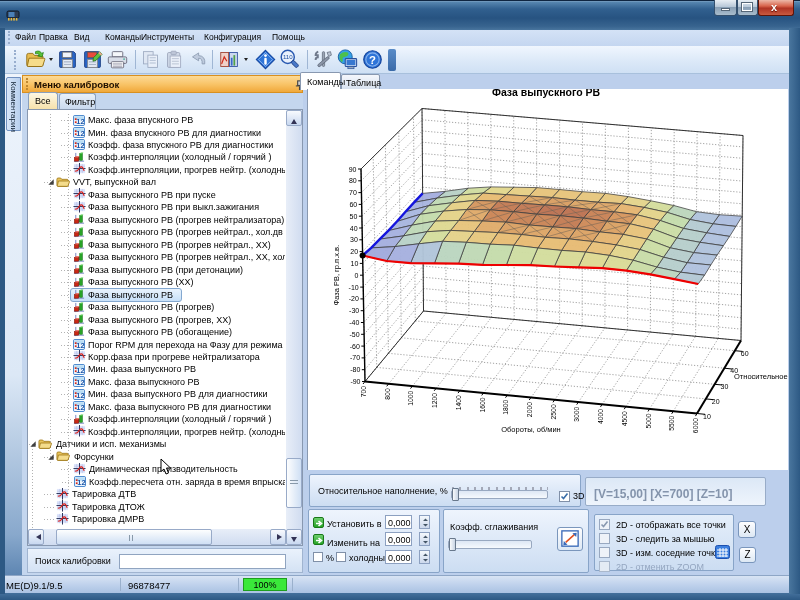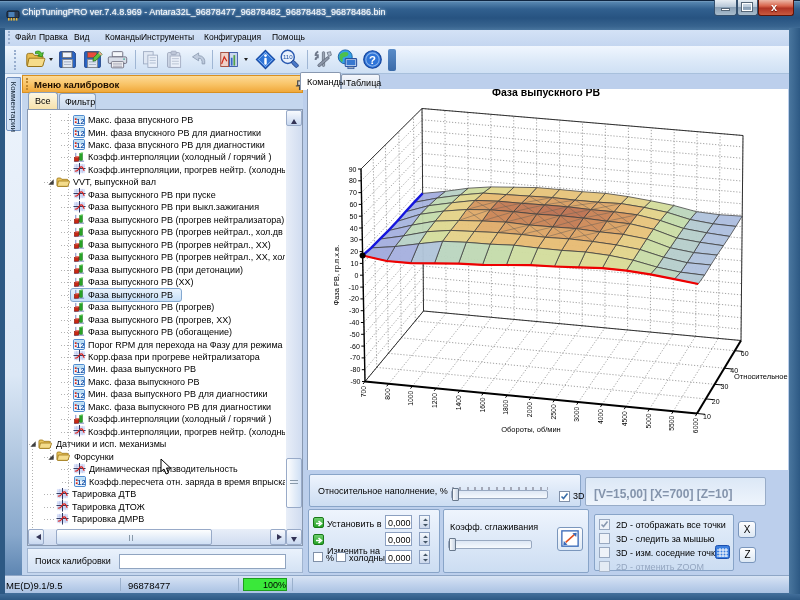--- a/index.html
+++ b/index.html
@@ -17,21 +17,20 @@
         <rect x="1" y="1" width="12" height="7" rx="1.5" fill="#2c3c54" stroke="#0e1826"></rect>
         <rect x="2.5" y="2" width="6" height="5" fill="#4a80b8"></rect>
         <g fill="#e8b840">
           <rect x="2" y="8" width="1.6" height="2.6"></rect>
           <rect x="4.6" y="8" width="1.6" height="2.6"></rect>
           <rect x="7.2" y="8" width="1.6" height="2.6"></rect>
           <rect x="9.8" y="8" width="1.6" height="2.6"></rect>
         </g>
       </svg>
   </div>
-  <div class="abs" style="left:22px;top:7px;font-size:9px;color:#fff;text-shadow:0 0 3px #9bb8d4,0 0 2px #b8d0e8">ChipTuningPRO ver.7.4.8.969 - Antara32L_96878477_96878482_96878483_96878486.bin</div>
 
   <div class="abs" style="left:714px;top:0;width:80px;height:16px">
     <div class="abs" style="left:0;top:0;width:23px;height:16px;background:linear-gradient(#e8eef4 0%,#b8c8d8 45%,#8aa0b6 50%,#a8bccc 100%);border:1px solid #34506e;border-top:none;border-radius:0 0 3px 3px"></div>
     <div class="abs" style="left:7px;top:8px;width:9px;height:3px;background:#fff;border:1px solid #567"></div>
     <div class="abs" style="left:23px;top:0;width:21px;height:16px;background:linear-gradient(#e8eef4 0%,#b8c8d8 45%,#8aa0b6 50%,#a8bccc 100%);border:1px solid #34506e;border-top:none;border-radius:0 0 3px 3px"></div>
     <div class="abs" style="left:28px;top:3px;width:10px;height:8px;border:1.5px solid #fff;outline:1px solid #567;background:transparent"></div>
     <div class="abs" style="left:44px;top:0;width:36px;height:16px;background:linear-gradient(#ecb8a8 0%,#d8644c 40%,#b03424 55%,#c85a40 100%);border:1px solid #5e1408;border-top:none;border-radius:0 0 3px 3px"></div>
     <div class="abs" style="left:57px;top:1px;color:#fff;font-weight:bold;font-size:11px;text-shadow:0 1px 1px #601000">x</div>
   </div>
 
@@ -198,21 +197,21 @@
         </svg>
 <div class="trow" style="left:60px;top:127.5px;width:197px">Мин. фаза впускного РВ для диагностики</div>
 <div style="position:absolute;left:33px;top:144.9px;width:11px;height:1px;background-image:linear-gradient(90deg,#b2b2b2 1px,transparent 1px);background-size:3px 1px"></div>
 <svg style="position:absolute;left:45px;top:139px" width="12" height="11" viewBox="0 0 13 12" preserveAspectRatio="none">
           <rect x="0.5" y="0.5" width="12" height="11" rx="1.5" fill="#eef6fd" stroke="#3a7cc8"></rect>
           <rect x="1.3" y="1.3" width="10.4" height="4" rx="1" fill="#b8dcf4"></rect>
           <rect x="2" y="3.6" width="1.9" height="1.9" fill="#d82818"></rect>
           <rect x="2" y="6.9" width="1.9" height="1.9" fill="#d82818"></rect>
           <text x="8" y="9.8" font-size="8" font-weight="bold" fill="#1c55a8" text-anchor="middle" font-family="Liberation Sans">12</text>
         </svg>
-<div class="trow" style="left:60px;top:139.9px;width:197px">Макс. фаза впускного РВ для диагностики</div>
+<div class="trow" style="left:60px;top:139.9px;width:197px">Коэфф. фаза впускного РВ для диагностики</div>
 <div style="position:absolute;left:33px;top:157.4px;width:11px;height:1px;background-image:linear-gradient(90deg,#b2b2b2 1px,transparent 1px);background-size:3px 1px"></div>
 <svg style="position:absolute;left:45px;top:152px" width="12" height="11" viewBox="0 0 13 12" preserveAspectRatio="none">
           <line x1="1" y1="10" x2="12" y2="10" stroke="#7080c0" stroke-width="1"></line>
           <line x1="3" y1="1" x2="3" y2="11" stroke="#7080c0" stroke-width="1"></line>
           <rect x="1.5" y="6" width="4.2" height="4" fill="#cc2814" stroke="#7a1408" stroke-width="0.6"></rect>
           <path d="M1.5 6 l1.5-1.5 h4.2 l-1.5 1.5 z" fill="#e8503c"></path>
           <path d="M5.7 10 l1.5-1.5 v-4 l-1.5 1.5 z" fill="#90180a"></path>
           <rect x="7.3" y="1.8" width="2.8" height="7.2" fill="#28a428" stroke="#0c6e0c" stroke-width="0.6"></rect>
           <path d="M7.3 1.8 l1.2-1.2 h2.8 l-1.2 1.2 z" fill="#54cc50"></path>
         </svg>
@@ -937,21 +936,21 @@
           <path d="M2 5.5 h4 M4.5 3 L7.5 5.5 L4.5 8" stroke="#fff" stroke-width="1.6" fill="none"></path>
         </svg></div>
     <span class="abs" style="left:18px;top:9px">Установить в</span>
     <div class="abs" style="left:76px;top:5px;width:27px;height:14px;background:#fff;border:1px solid #8ca0c0;font-size:9px;padding:2px 0 0 2px">0,000</div>
     <div class="abs" style="left:110px;top:5px;width:11px;height:14px;background:linear-gradient(#f4f8fc,#ccd8ec);border:1px solid #8ca0c0"><svg width="11" height="13" viewBox="0 0 11 13">
           <path d="M3 5 L5.5 2.5 L8 5 Z M3 8 L5.5 10.5 L8 8 Z" fill="#456"></path>
         </svg></div>
     <div class="abs" style="left:4px;top:24px;width:11px;height:11px;background:linear-gradient(#6ece6e,#28a428);border:1px solid #187818;border-radius:2px"><svg width="11" height="11" viewBox="0 0 11 11">
           <path d="M2 5.5 h4 M4.5 3 L7.5 5.5 L4.5 8" stroke="#fff" stroke-width="1.6" fill="none"></path>
         </svg></div>
-    <span class="abs" style="left:18px;top:36px">Изменить на</span>
+    <span class="abs" style="left:18px;top:28px">Изменить на</span>
     <div class="abs" style="left:76px;top:22px;width:27px;height:14px;background:#fff;border:1px solid #8ca0c0;font-size:9px;padding:2px 0 0 2px">0,000</div>
     <div class="abs" style="left:110px;top:22px;width:11px;height:14px;background:linear-gradient(#f4f8fc,#ccd8ec);border:1px solid #8ca0c0"><svg width="11" height="13" viewBox="0 0 11 13">
           <path d="M3 5 L5.5 2.5 L8 5 Z M3 8 L5.5 10.5 L8 8 Z" fill="#456"></path>
         </svg></div>
     <div class="abs" style="left:4px;top:42px;width:10px;height:10px;background:#fff;border:1px solid #8090a8"></div>
     <span class="abs" style="left:17px;top:43px">%</span>
     <div class="abs" style="left:27px;top:42px;width:10px;height:10px;background:#fff;border:1px solid #8090a8"></div>
     <span class="abs" style="left:40px;top:43px">холодный.</span>
     <div class="abs" style="left:76px;top:40px;width:27px;height:14px;background:#fff;border:1px solid #8ca0c0;font-size:9px;padding:2px 0 0 2px">0,000</div>
     <div class="abs" style="left:110px;top:40px;width:11px;height:14px;background:linear-gradient(#f4f8fc,#ccd8ec);border:1px solid #8ca0c0"><svg width="11" height="13" viewBox="0 0 11 13">
@@ -993,21 +992,21 @@
       </svg>
     <div class="abs" style="left:4px;top:46px;width:11px;height:11px;background:#e4ebf4;border:1px solid #aab8cc"></div>
     <span class="abs" style="left:21px;top:47px;color:#94a6c0">2D - отменить ZOOM</span>
   </div>
   <div class="abs" style="left:738px;top:521px;width:18px;height:17px;background:linear-gradient(#fdfdfe,#dde8f4);border:1px solid #7a96bc;border-radius:3px;font-size:10px;text-align:center;padding-top:2px">X</div>
   <div class="abs" style="left:739px;top:547px;width:17px;height:16px;background:linear-gradient(#fdfdfe,#dde8f4);border:1px solid #7a96bc;border-radius:3px;font-size:10px;text-align:center;padding-top:1px">Z</div>
 
   <div class="abs" style="left:0;top:575px;width:800px;height:18px;background:linear-gradient(#d8e4f4 0%,#c0d2ec 50%,#aac2e2 100%);border-top:1px solid #8ea6c6;font-size:9.5px">
     <span class="abs" style="left:6px;top:4px">ME(D)9.1/9.5</span>
     <span class="abs" style="left:128px;top:4px">96878477</span>
-    <div class="abs" style="left:243px;top:2px;width:44px;height:13px;background:#3ae83a;border:1px solid #1e9e1e;text-align:right;font-size:9px;padding-top:1px">100%</div>
+    <div class="abs" style="left:243px;top:2px;width:44px;height:13px;background:#3ae83a;border:1px solid #1e9e1e;text-align:center;font-size:9px;padding-top:1px">100%</div>
     <span class="abs" style="left:120px;top:2px;width:1px;height:13px;border-left:1px solid #9ab0cc"></span>
     <span class="abs" style="left:238px;top:2px;width:1px;height:13px;border-left:1px solid #9ab0cc"></span>
     <span class="abs" style="left:292px;top:2px;width:1px;height:13px;border-left:1px solid #9ab0cc"></span>
   </div>
   <div class="abs" style="left:0;top:593px;width:800px;height:7px;background:linear-gradient(#44709c,#2d5984)"></div>
   <div class="abs" style="left:0;top:28px;width:5px;height:566px;background:#2d5984"></div>
   <div class="abs" style="left:789px;top:28px;width:11px;height:566px;background:linear-gradient(90deg,#4a769e,#2d5984)"></div>
 
   <svg class="abs" style="left:160px;top:458px" width="12" height="18" viewBox="0 0 12 18">
       <path d="M1 1 L1 13.5 L4 11 L6 16 L8.5 15 L6.5 10 L10.5 10 Z" fill="#fff" stroke="#000" stroke-width="1"></path>

